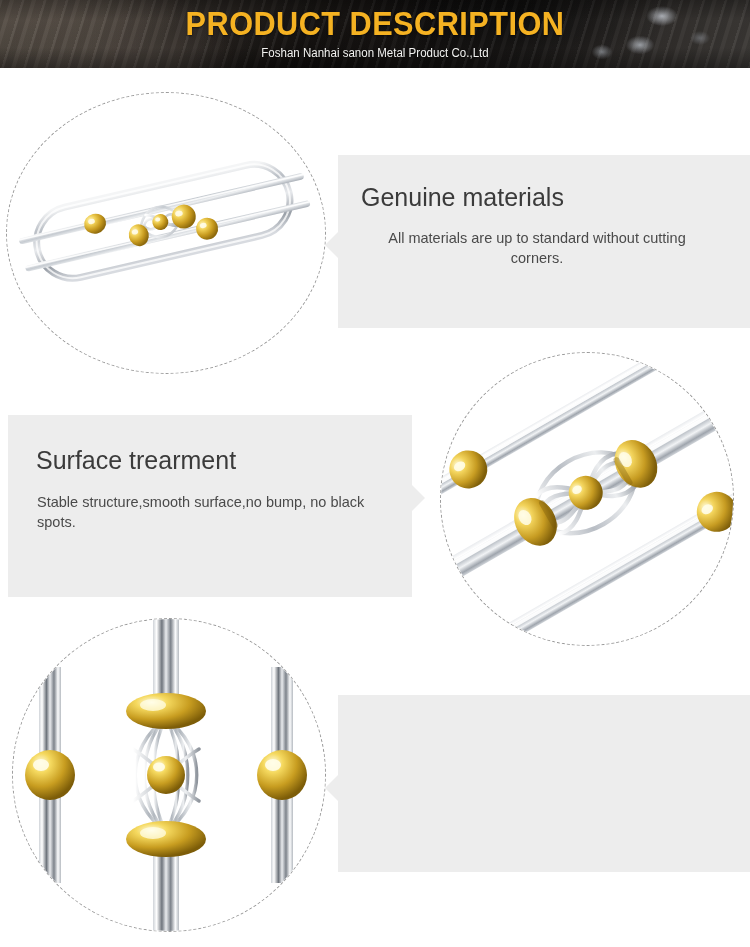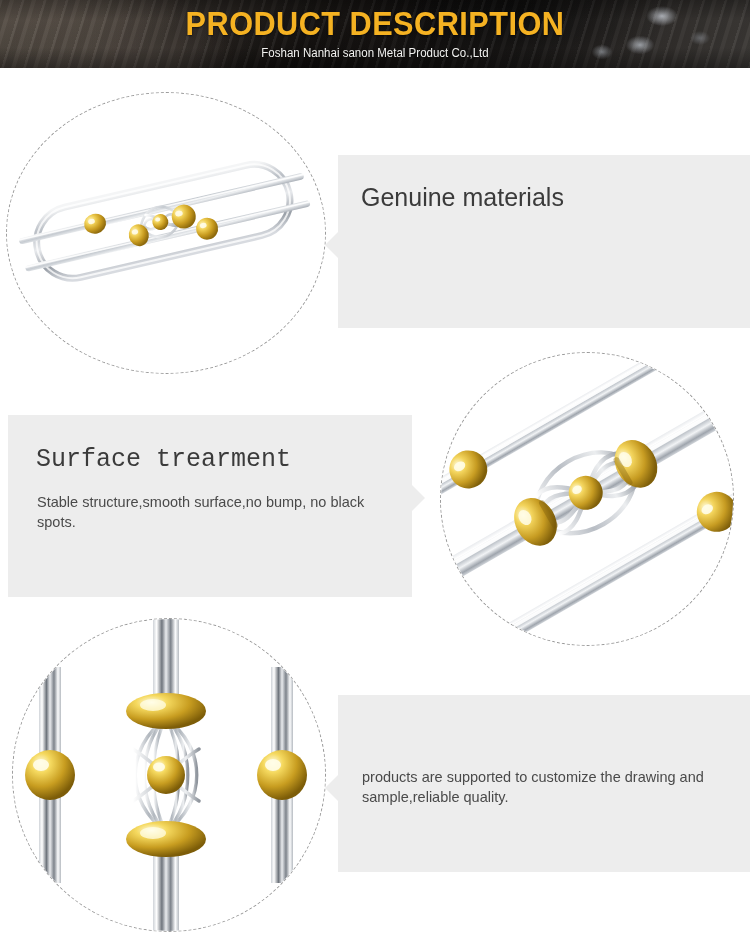--- a/index.html
+++ b/index.html
@@ -115,21 +115,21 @@
     border-left: 13px solid #ededed;
     right: -13px;
   }
 
   #panel-genuine { left: 338px; top: 155px; width: 412px; height: 173px; text-align: center; }
   #panel-genuine .p-title { left: 23px; top: 27px; }
   #panel-genuine .p-body  { left: 24px; top: 73px; width: 350px; }
   #panel-genuine .notch   { top: 77px; }
 
   #panel-surface { left: 8px; top: 415px; width: 404px; height: 182px; }
-  #panel-surface .p-title { left: 28px; top: 30px; font-family: Liberation Mono, monospace; }
+  #panel-surface .p-title { left: 28px; top: 30px; }
   #panel-surface .p-body  { left: 29px; top: 77px; width: 355px; }
   #panel-surface .notch   { top: 70px; }
 
   #panel-custom { left: 338px; top: 695px; width: 412px; height: 177px; }
   #panel-custom .p-title { left: 23px; top: 23px; }
   #panel-custom .p-body  { left: 24px; top: 72px; width: 350px; }
   #panel-custom .notch   { top: 80px; }
 
   
   .photo {
@@ -204,20 +204,21 @@
       <ellipse cx="154" cy="125" rx="2.6" ry="2" fill="#fffce8" opacity=".9"></ellipse>
       <ellipse cx="200" cy="145" rx="11" ry="11" fill="url(#goldA)"></ellipse>
       <ellipse cx="197" cy="141" rx="3.4" ry="2.6" fill="#fffce8" opacity=".9"></ellipse>
     </g>
   </svg>
 </div>
 
 <div class="panel" id="panel-genuine">
   <div class="notch notch-left"></div>
   <div class="p-title">Genuine materials</div>
+  <div class="p-body">All materials are up to standard without cutting corners.</div>
 </div>
 
 <div class="panel" id="panel-surface">
   <div class="notch notch-right"></div>
   <div class="p-title">Surface trearment</div>
   <div class="p-body">Stable structure,smooth surface,no bump, no black spots.</div>
 </div>
 
 <div class="photo" id="photo-closeup">
   <svg viewBox="0 0 292 292">
@@ -345,14 +346,13 @@
 
     <circle cx="37" cy="156" r="25" fill="url(#goldC)"></circle>
     <ellipse cx="28" cy="146" rx="8" ry="6" fill="#fffde8" opacity=".9"></ellipse>
     <circle cx="269" cy="156" r="25" fill="url(#goldC)"></circle>
     <ellipse cx="260" cy="146" rx="8" ry="6" fill="#fffde8" opacity=".9"></ellipse>
   </svg>
 </div>
 
 <div class="panel" id="panel-custom">
   <div class="notch notch-left"></div>
-  <div class="p-body">products are supported to customize the drawing and sample,reliable quality.</div>
 </div>
 
 </body></html>

